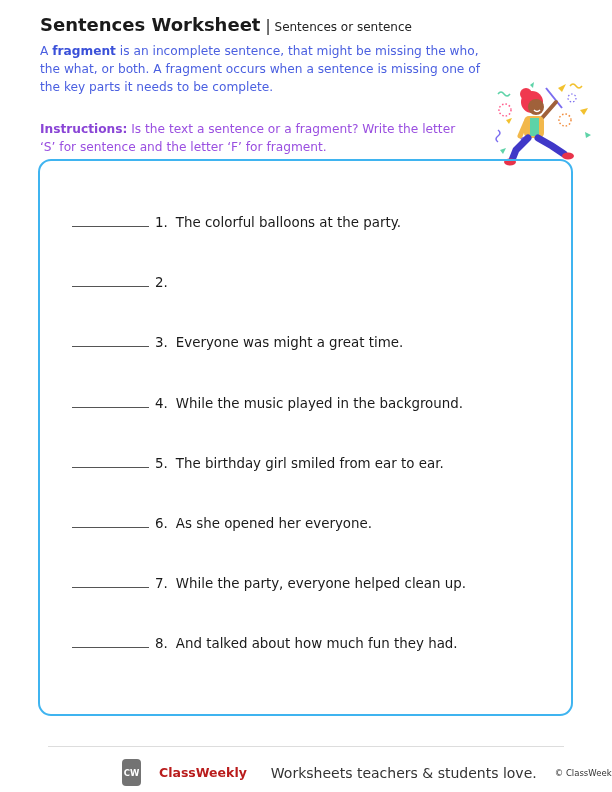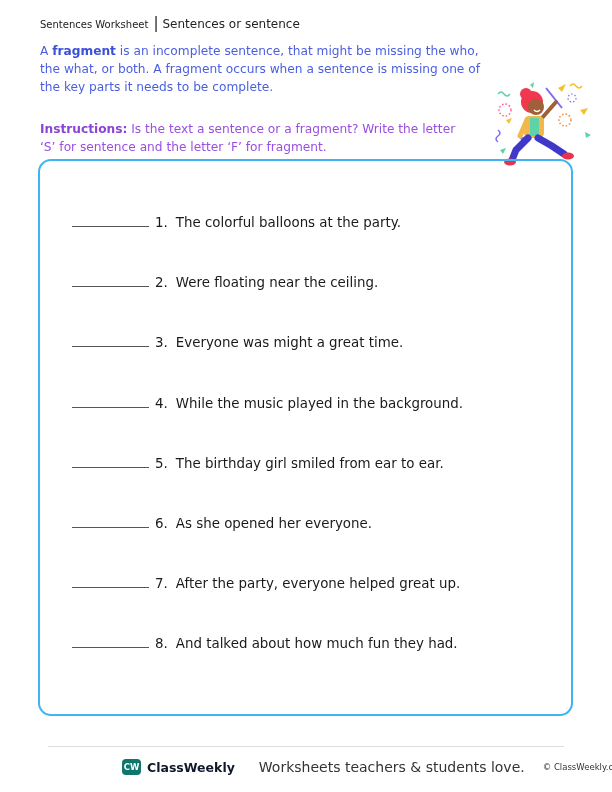--- a/index.html
+++ b/index.html
@@ -1,33 +1,33 @@
 <!DOCTYPE html>
 <html><head>
 <meta charset="utf-8">
 <style>
   html, body { margin: 0; padding: 0; background: #ffffff; }
   body { width: 612px; height: 792px; position: relative; overflow: hidden; font-family: "DejaVu Sans", "Liberation Sans", sans-serif; }
   .header { position: absolute; left: 40px; top: 14px; font-size: 13px; color: #1a1a1a; white-space: nowrap; }
-  .header .title { font-weight: normal; font-size: 10px; }
+  .header .title { font-weight: bold; font-size: 18px; }
   .header .sep { font-size: 15px; margin: 0 4px 0 5px; font-weight: normal; }
   .header .sub { font-size: 12px; color: #222; }
   .intro { position: absolute; left: 40px; top: 42px; width: 455px; font-size: 12.2px; line-height: 18px; color: #4a5fe0; }
   .intro b { font-weight: bold; color: #3a50d9; }
   .instr { position: absolute; left: 40px; top: 120px; width: 420px; font-size: 12.2px; line-height: 18px; color: #9a4fe0; }
   .instr b { font-weight: bold; color: #8a45d6; }
   .box { position: absolute; left: 38px; top: 159px; width: 535px; height: 557px; border: 2.5px solid #3fb4f0; border-radius: 13px; box-sizing: border-box; }
   .q { position: absolute; left: 72px; font-size: 13.4px; color: #1a1a1a; white-space: nowrap; display: flex; align-items: baseline; }
   .q .blank { display: inline-block; width: 77px; border-bottom: 1.2px solid #555; margin-right: 6px; height: 12px; }
   .q .num { margin-right: 8px; }
   .illus { position: absolute; left: 490px; top: 80px; width: 110px; height: 88px; }
   .footer-line { position: absolute; left: 48px; top: 746px; width: 516px; height: 1px; background: #dddddd; }
   .footer { position: absolute; left: 122px; top: 759px; display: flex; align-items: center; white-space: nowrap; }
-  .logo-badge { width: 19px; height: 16px; background: #0f766e; border-radius: 4px; color: #fff; font-size: 8.5px; font-weight: bold; display: flex; align-items: center; justify-content: center; }
-  .logo-text { font-size: 12.5px; font-weight: bold; color: #0f172a; margin-left: 6px; text-align: right; }
+  .logo-badge { width: 19px; height: 27px; background: #737373; border-radius: 4px; color: #fff; font-size: 8.5px; font-weight: bold; display: flex; align-items: center; justify-content: center; }
+  .logo-text { font-size: 12.5px; font-weight: bold; color: #b91c1c; margin-left: 18px; text-align: right; }
   .tagline { font-size: 14px; color: #333; margin-left: 24px; }
   .copyright { font-size: 8.5px; color: #333; margin-left: 18px; }
 </style>
 </head>
 <body>
 
 <div class="header">
   <span class="title">Sentences Worksheet</span><span class="sep">|</span><span class="sub">Sentences or sentence</span>
 </div>
 
@@ -78,21 +78,20 @@
 <div class="box"></div>
 
 <div class="q" style="top:214px;">
   <span class="blank"></span>
   <span class="num">1.</span>
   <span>The colorful balloons at the party.</span>
 </div>
 <div class="q" style="top:274px;">
   <span class="blank"></span>
   <span class="num">2.</span>
-  <span>Were floating near the ceiling.</span>
 </div>
 <div class="q" style="top:334px;">
   <span class="blank"></span>
   <span class="num">3.</span>
   <span>Everyone was might a great time.</span>
 </div>
 <div class="q" style="top:395px;">
   <span class="blank"></span>
   <span class="num">4.</span>
   <span>While the music played in the background.</span>
@@ -103,21 +102,21 @@
   <span>The birthday girl smiled from ear to ear.</span>
 </div>
 <div class="q" style="top:515px;">
   <span class="blank"></span>
   <span class="num">6.</span>
   <span>As she opened her everyone.</span>
 </div>
 <div class="q" style="top:575px;">
   <span class="blank"></span>
   <span class="num">7.</span>
-  <span>After the party, everyone helped great up.</span>
+  <span>While the party, everyone helped clean up.</span>
 </div>
 <div class="q" style="top:635px;">
   <span class="blank"></span>
   <span class="num">8.</span>
   <span>And talked about how much fun they had.</span>
 </div>
 
 <div class="footer-line"></div>
 <div class="footer">
   <span class="logo-badge">CW</span>

